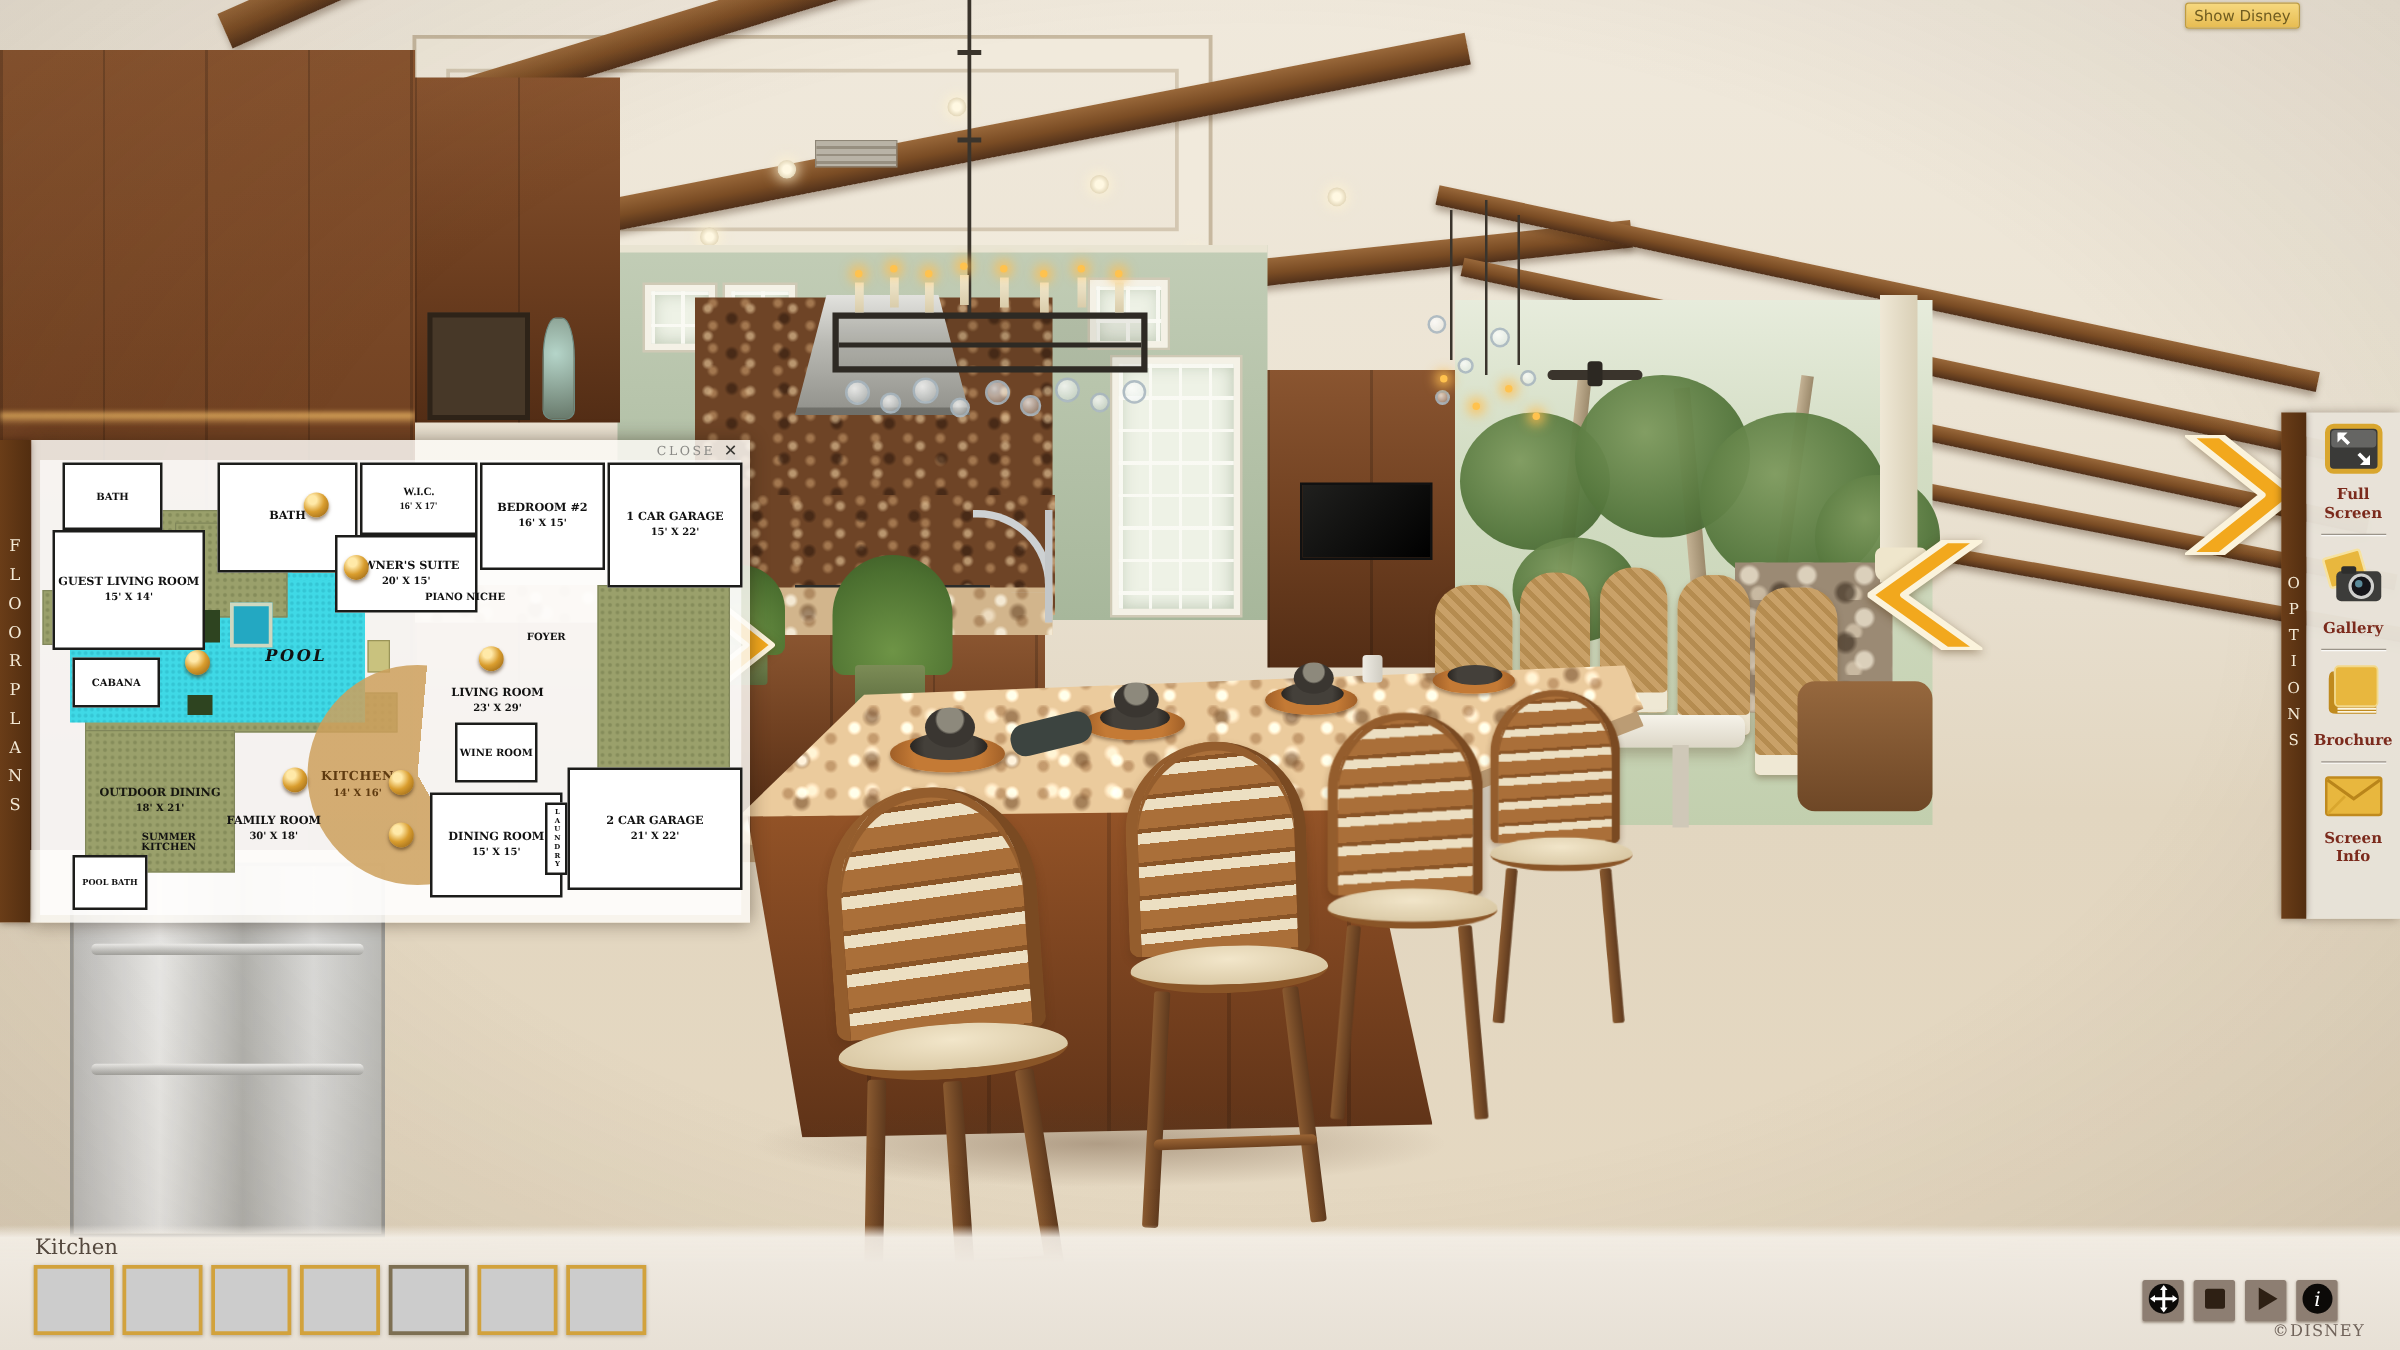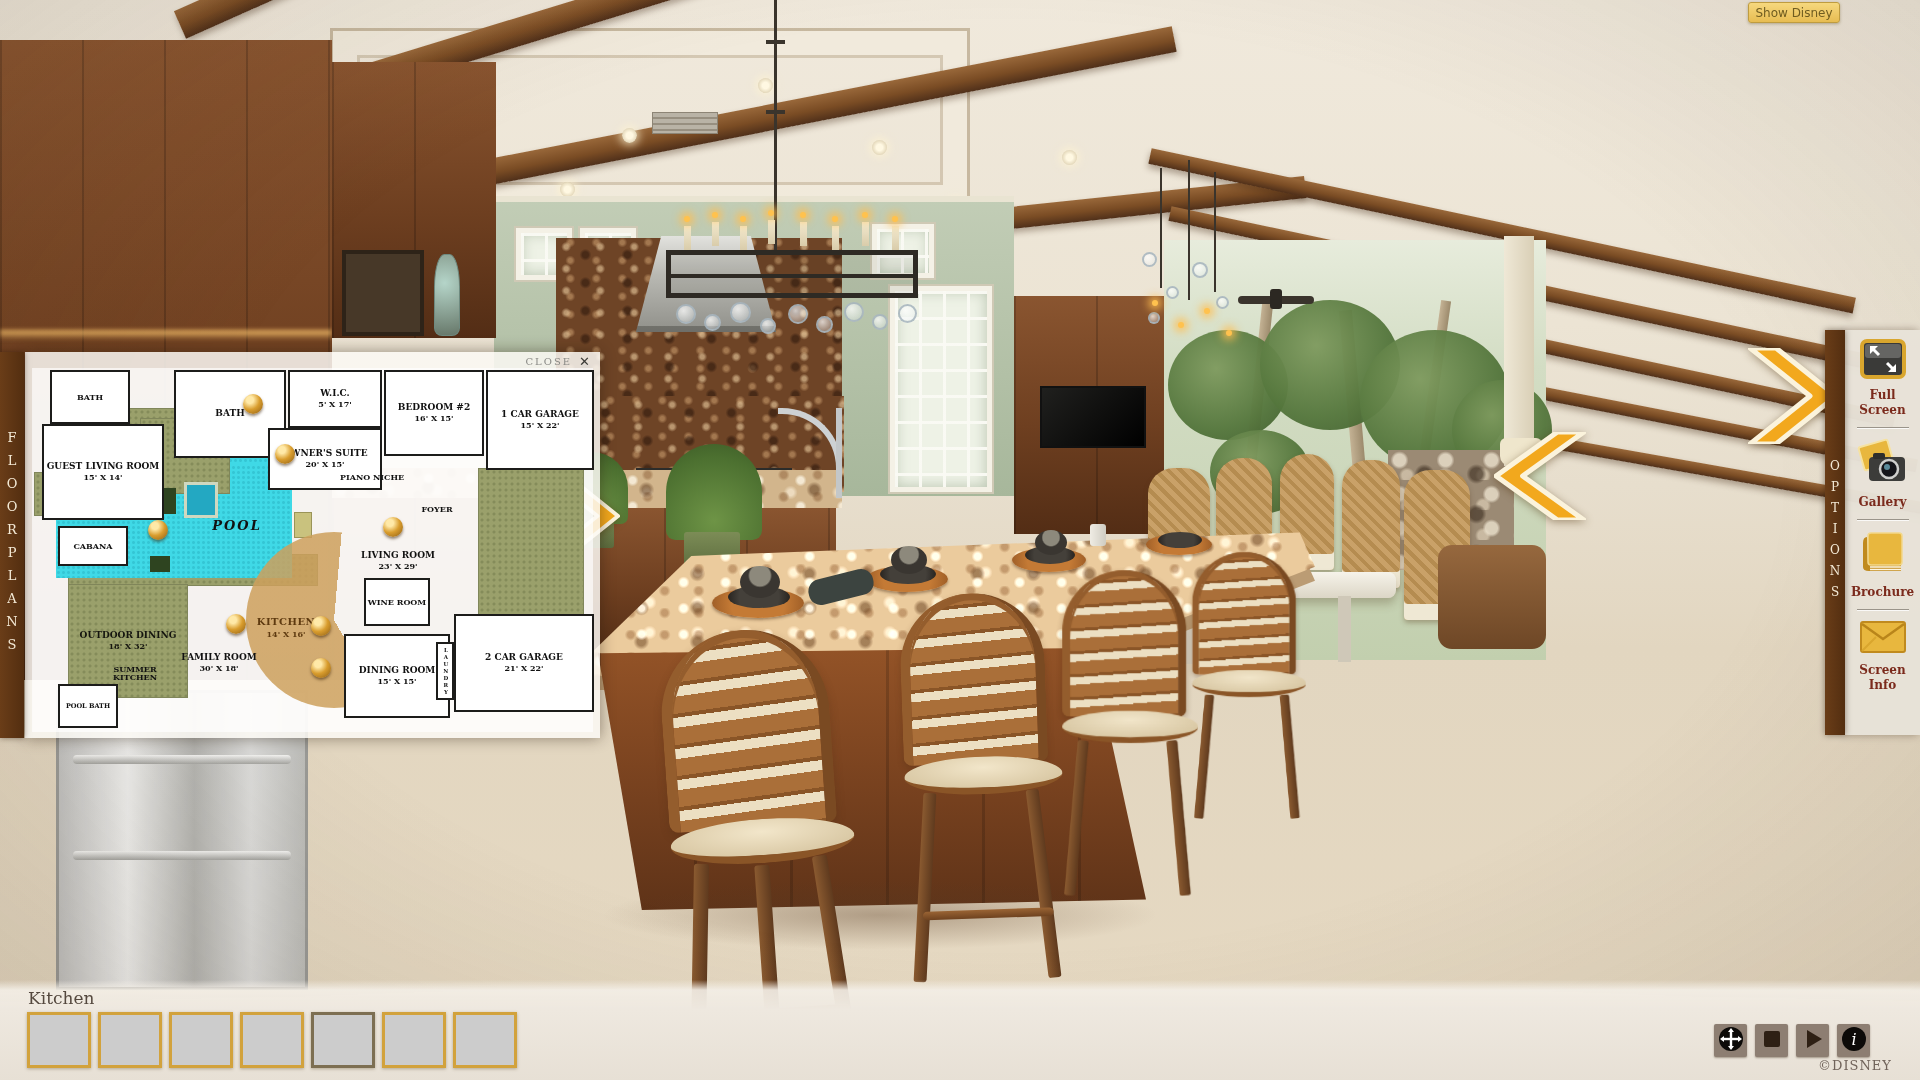--- a/index.html
+++ b/index.html
@@ -449,23 +449,23 @@
 
           </div>
           <div class="room" style="left: 10px; top: 56px; width: 122px; height: 96px;">
             <div class="rn">GUEST LIVING ROOM</div>
             <div class="rd">15' X 14'</div>
           </div>
           <div class="room" style="left: 142px; top: 2px; width: 112px; height: 88px;">
             <div class="rn">BATH</div>
 
           </div>
-          <div class="room" style="left: 256px; top: 2px; width: 94px; height: 58px;">
+          <div class="room" style="left: 256px; top: 2px; width: 94px; height: 58px; font-family: Liberation Serif, serif;">
             <div class="rn">W.I.C.</div>
-            <div class="rd">5' X 17'</div>
+            <div class="rd">16' X 17'</div>
           </div>
           <div class="room" style="left: 352px; top: 2px; width: 100px; height: 86px;">
             <div class="rn">BEDROOM #2</div>
             <div class="rd">16' X 15'</div>
           </div>
           <div class="room" style="left: 454px; top: 2px; width: 108px; height: 100px;">
             <div class="rn">1 CAR GARAGE</div>
             <div class="rd">15' X 22'</div>
           </div>
           <div class="room" style="left: 236px; top: 60px; width: 114px; height: 62px;">
@@ -491,21 +491,21 @@
           <div class="room pool-label" style="left: 150px; top: 140px; width: 110px; height: 36px;">
             <div class="rn">POOL</div>
 
           </div>
           <div class="room sm" style="left: 26px; top: 158px; width: 70px; height: 40px;">
             <div class="rn">CABANA</div>
 
           </div>
           <div class="room outdoor" style="left: 36px; top: 216px; width: 120px; height: 114px;">
             <div class="rn">OUTDOOR DINING</div>
-            <div class="rd">18' X 32'</div>
+            <div class="rd">18' X 21'</div>
           </div>
           <div class="room outdoor-label sm" style="left: 60px; top: 292px; width: 86px; height: 26px;">
             <div class="rn">SUMMER KITCHEN</div>
 
           </div>
           <div class="room xs" style="left: 26px; top: 316px; width: 60px; height: 44px;">
             <div class="rn">POOL BATH</div>
 
           </div>
           <div class="room open" style="left: 90px; top: 240px; width: 194px; height: 110px;">

